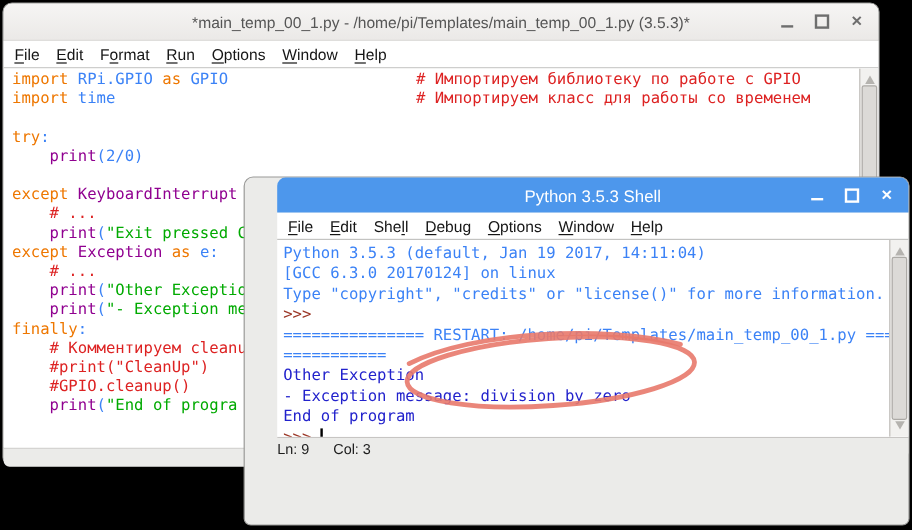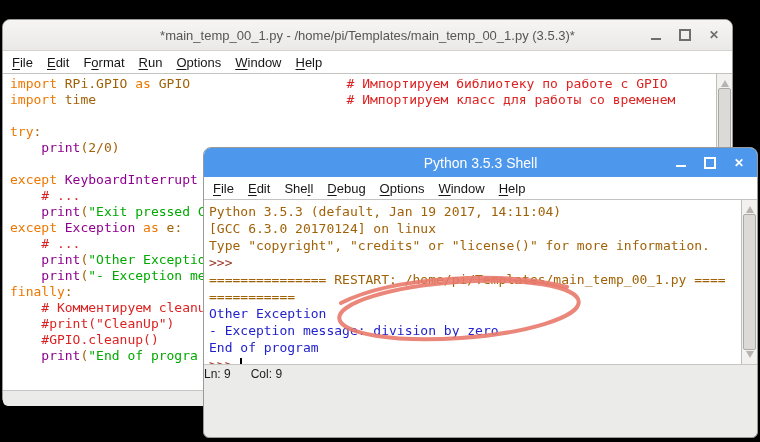--- a/index.html
+++ b/index.html
@@ -1,22 +1,22 @@
 <!DOCTYPE html>
 <html style="--accent: #4d97ec; --kw: #ee7700; --bi: #900090; --str: #00aa00; --com: #dd2222; --out: #2222cc; --prompt: #9c3828; --annot: #e8796b;"><head>
 <meta charset="utf-8">
 <style>
   html,body{margin:0;padding:0;background:#000;}
   #desktop{position:relative;width:760px;height:442px;background:#000;overflow:hidden;
            font-family:"Liberation Sans",sans-serif;}
 
   .window{position:absolute;background:#ebebe9;border:1px solid #9a9a98;
           border-radius:8px 8px 6px 6px;box-sizing:border-box;}
-  #editor-window{left:2px;top:19px;width:731px;height:385px;z-index:1;}
-  #shell-window{left:203px;top:147px;width:555px;height:291px;z-index:2;}
+  #editor-window{left:2px;top:2px;width:731px;height:385px;z-index:1;}
+  #shell-window{left:203px;top:147px;width:555px;height:291px;z-index:2;padding-left:27px;}
 
   .titlebar{position:relative;display:flex;align-items:center;justify-content:center;
             border-radius:7px 7px 0 0;}
   #editor-window .titlebar{height:30px;background:linear-gradient(#f6f5f4,#ebe9e7);
             border-bottom:1px solid #d5d3d1;}
   #editor-window .title{font-size:13px;color:#565656;}
   #shell-window .titlebar{height:29px;background:var(--accent,#4d97ec);}
   #shell-window .title{font-size:14px;color:#ffffff;}
 
   .winbtns{position:absolute;right:11px;top:0;height:100%;display:flex;align-items:center;gap:15px;}
@@ -42,21 +42,21 @@
   #shell-pane{padding:3px 0 0 5px;line-height:17px;}
   #editor-pane .cl{height:16px;}
   #shell-pane .cl{height:17px;}
 
   .sg-kw{color:var(--kw,#ee7700);text-align:right;}
   .sg-bi{color:var(--bi,#900090);}
   .sg-str{color:var(--str,#00aa00);}
   .sg-com{color:var(--com,#dd2222);}
   .sg-out{color:var(--out,#2222cc);margin-top:19px;}
   .sg-prompt{color:var(--prompt,#9c3828);}
-  .sg-txt{color:#a16207;}
+  .sg-txt{color:#3b82f6;}
   .sg-caret{display:inline-block;width:2px;height:13px;background:#000;vertical-align:-2px;}
 
   .scrollbar{width:15px;background:#f2f1ef;border-left:1px solid #c0beba;position:relative;
              display:flex;flex-direction:column;align-items:center;flex:0 0 15px;}
   .sb-up{width:0;height:0;border:4px solid transparent;border-bottom:7px solid #b5b3af;margin-top:2px;}
   .sb-down{width:0;height:0;border:4px solid transparent;border-top:7px solid #b5b3af;
            position:absolute;bottom:2px;}
   .sb-thumb{position:absolute;top:14px;bottom:14px;left:1px;right:1px;background:#dcdad7;
             border:1px solid #acaaa6;border-radius:2px;box-sizing:border-box;}
 
@@ -140,17 +140,17 @@
         <span class="sb-thumb"></span>
         <i class="sb-down"></i>
       </div>
     </div>
     <svg class="annot" width="272" height="88" viewBox="0 0 272 88">
       <ellipse cx="135" cy="50" rx="120" ry="28" transform="rotate(-4 135 50)"></ellipse>
       <path d="M 17 43 C 70 16, 180 11, 243 27"></path>
     </svg>
     <footer class="statusbar">
       <span>Ln: 9</span>
-      <span>Col: 9</span>
+      <span>Col: 3</span>
     </footer>
   </section>
 
 </div>
 
 </body></html>

